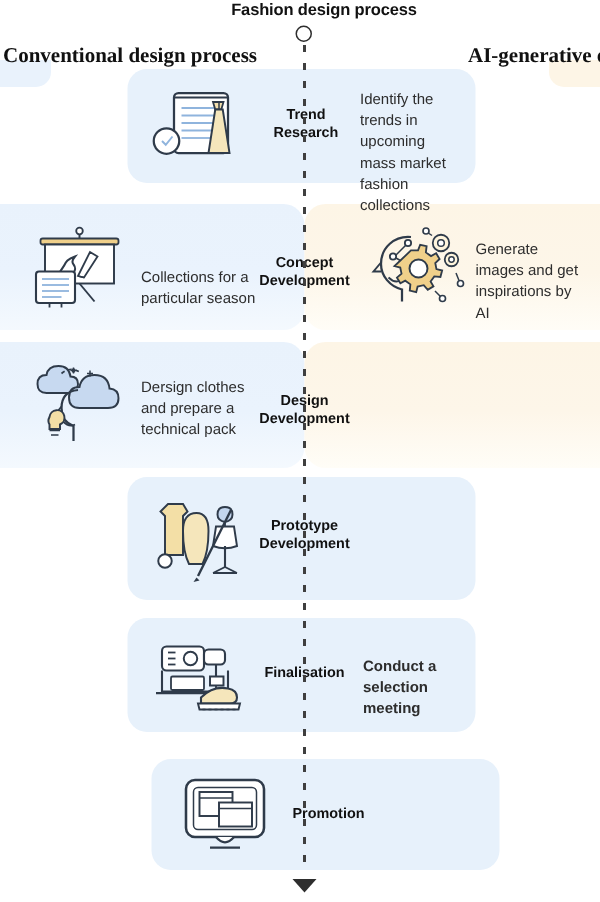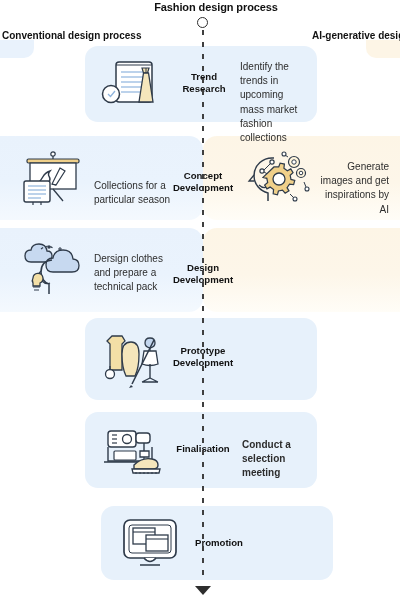--- a/index.html
+++ b/index.html
@@ -70,25 +70,26 @@
     font-size: 11px;
     font-weight: bold;
     letter-spacing: -0.1px;
     color: #111111;
     z-index: 6;
     margin-left: 16px;
   }
   .col-label {
     position: absolute;
     top: 30px;
-    font-size: 10px;
+    font-size: 14px;
     font-weight: bold;
     color: #111111;
     white-space: nowrap;
     z-index: 6;
+    font-family: Liberation Serif, serif;
   }
   .col-label.left  { left: 2px; }
   .col-label.right { left: 312px; }
 
   
   .spine {
     position: absolute;
     left: 202px;
     top: 30px;
     width: 2px;
@@ -138,21 +139,21 @@
     border-radius: 13px;
     box-sizing: border-box;
   }
   
   .half {
     position: absolute;
     top: 0; bottom: 0;
     box-sizing: border-box;
   }
   .half.left  { left: 10px;  width: 193px; }
-  .half.right { left: 203px; width: 190px; text-align: right; }
+  .half.right { left: 203px; width: 190px; }
 
   
   .icon-slot {
     position: absolute;
     display: flex;
     align-items: center;
     justify-content: center;
   }
   .step-name {
     position: absolute;

